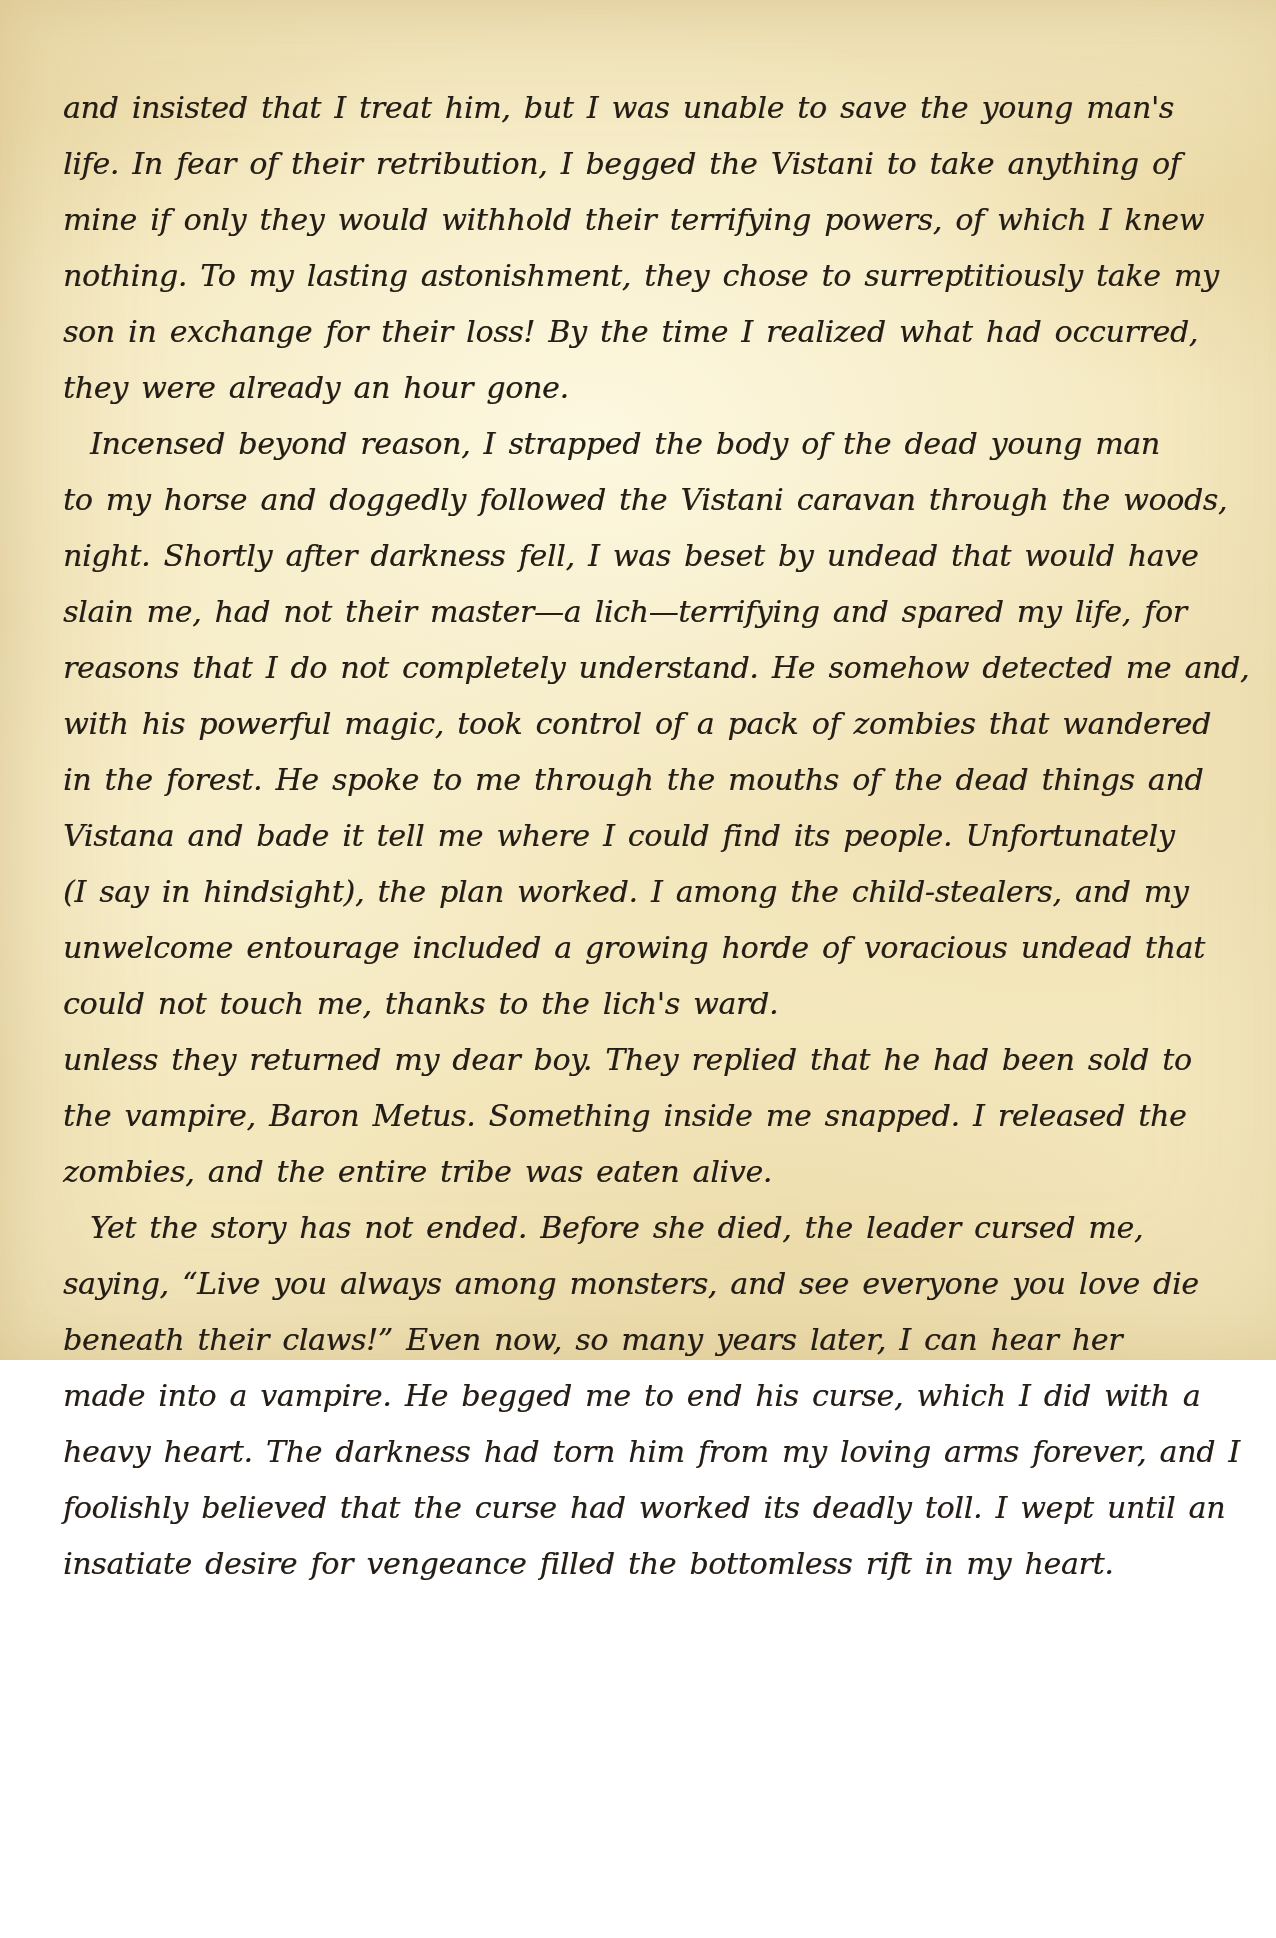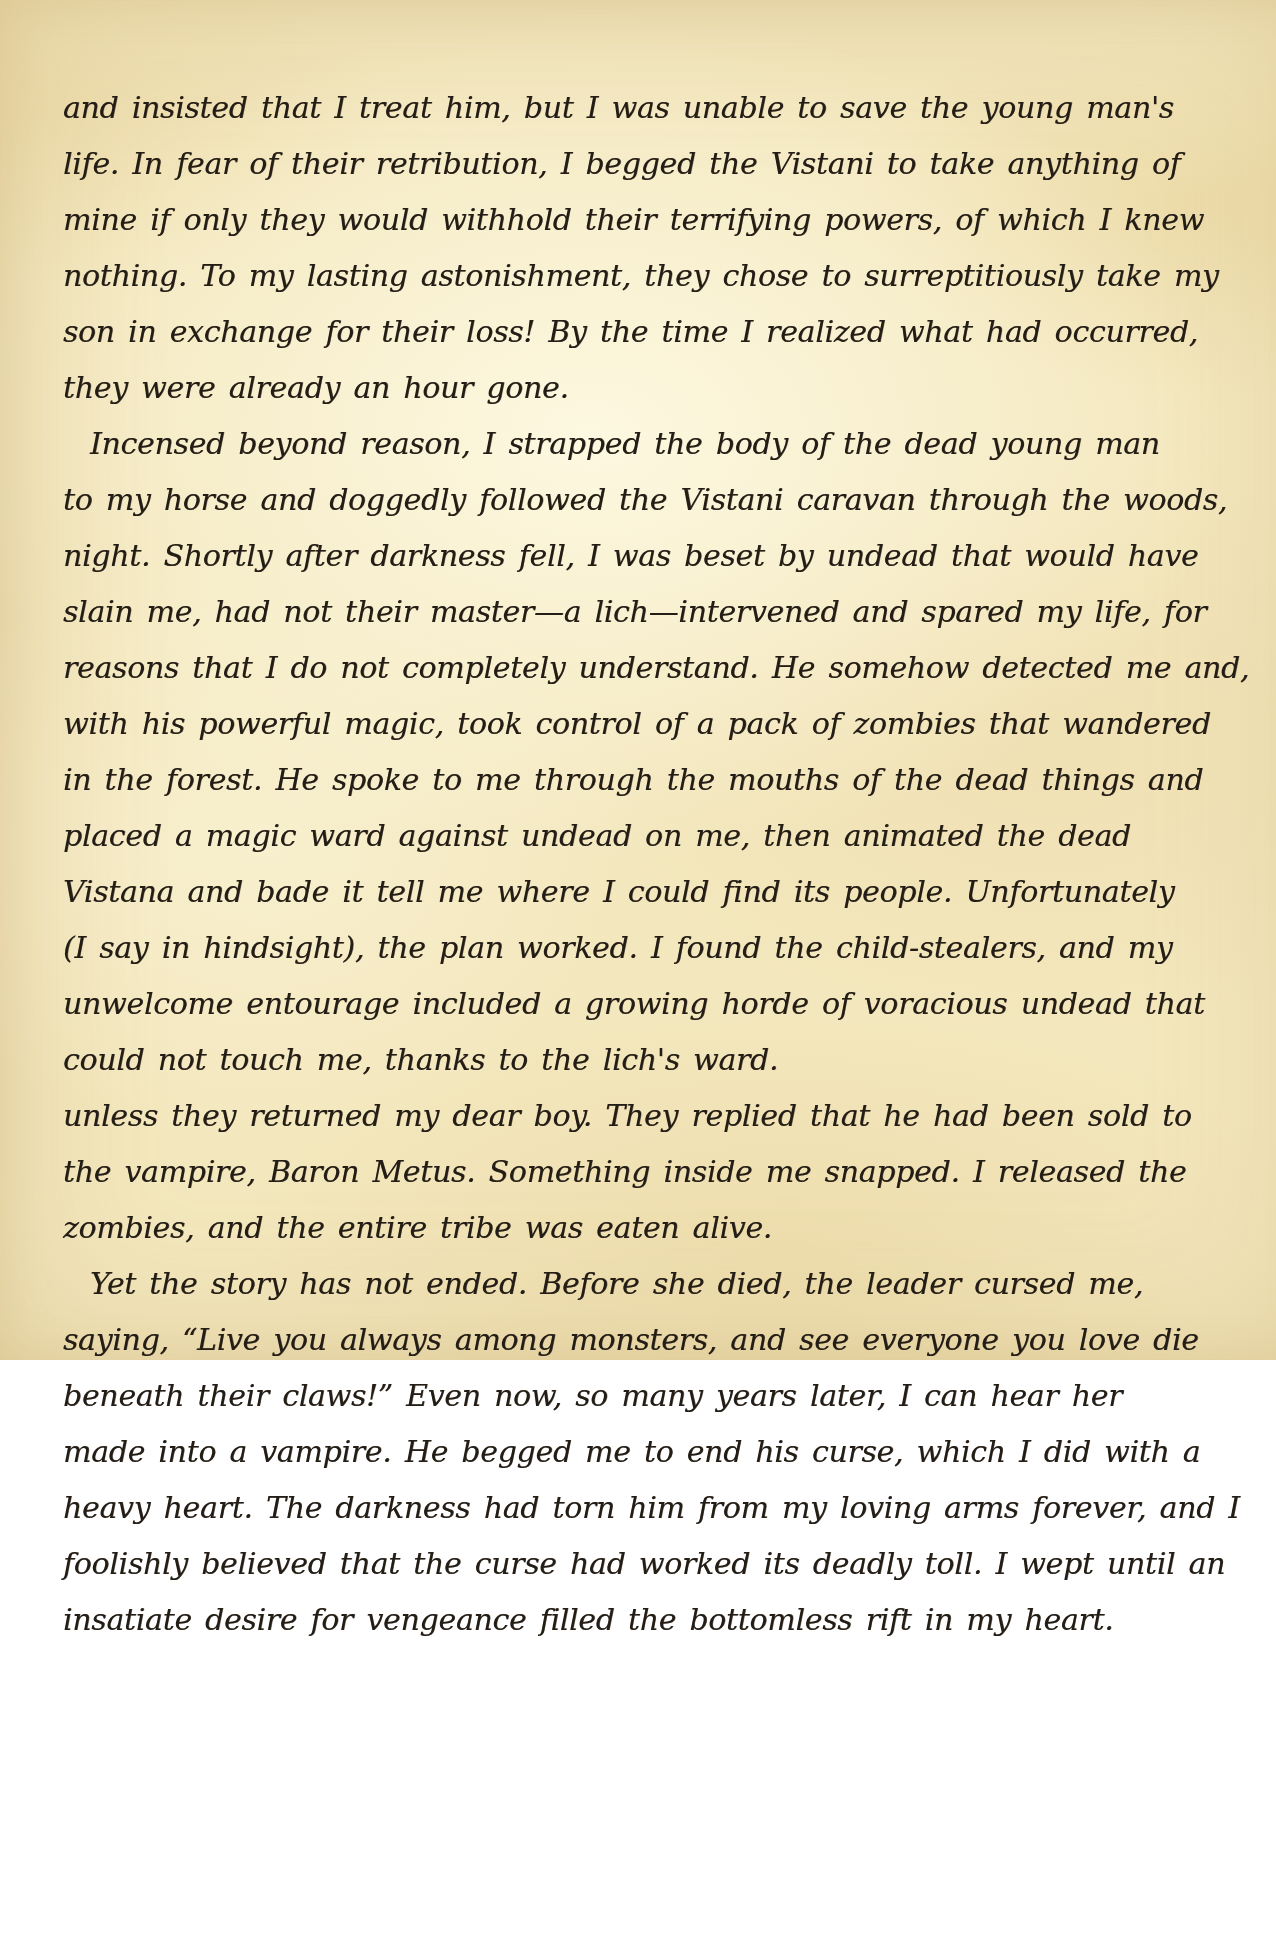--- a/index.html
+++ b/index.html
@@ -57,27 +57,26 @@
   <div class="text-block">
       <div class="line">and insisted that I treat him, but I was unable to save the young man's</div>
       <div class="line">life. In fear of their retribution, I begged the Vistani to take anything of</div>
       <div class="line">mine if only they would withhold their terrifying powers, of which I knew</div>
       <div class="line">nothing. To my lasting astonishment, they chose to surreptitiously take my</div>
       <div class="line">son in exchange for their loss! By the time I realized what had occurred,</div>
       <div class="line">they were already an hour gone.</div>
       <div class="line indent">Incensed beyond reason, I strapped the body of the dead young man</div>
       <div class="line">to my horse and doggedly followed the Vistani caravan through the woods,</div>
       <div class="line">night. Shortly after darkness fell, I was beset by undead that would have</div>
-      <div class="line">slain me, had not their master—a lich—intervened and spared my life, for</div>
+      <div class="line">slain me, had not their master—a lich—terrifying and spared my life, for</div>
       <div class="line">reasons that I do not completely understand. He somehow detected me and,</div>
       <div class="line">with his powerful magic, took control of a pack of zombies that wandered</div>
       <div class="line">in the forest. He spoke to me through the mouths of the dead things and</div>
-      <div class="line">placed a magic ward against undead on me, then animated the dead</div>
       <div class="line">Vistana and bade it tell me where I could find its people. Unfortunately</div>
-      <div class="line">(I say in hindsight), the plan worked. I found the child-stealers, and my</div>
+      <div class="line">(I say in hindsight), the plan worked. I among the child-stealers, and my</div>
       <div class="line">unwelcome entourage included a growing horde of voracious undead that</div>
       <div class="line">could not touch me, thanks to the lich's ward.</div>
       <div class="line">unless they returned my dear boy. They replied that he had been sold to</div>
       <div class="line">the vampire, Baron Metus. Something inside me snapped. I released the</div>
       <div class="line">zombies, and the entire tribe was eaten alive.</div>
       <div class="line indent">Yet the story has not ended. Before she died, the leader cursed me,</div>
       <div class="line">saying, “Live you always among monsters, and see everyone you love die</div>
       <div class="line">beneath their claws!” Even now, so many years later, I can hear her</div>
       <div class="line">made into a vampire. He begged me to end his curse, which I did with a</div>
       <div class="line">heavy heart. The darkness had torn him from my loving arms forever, and I</div>

